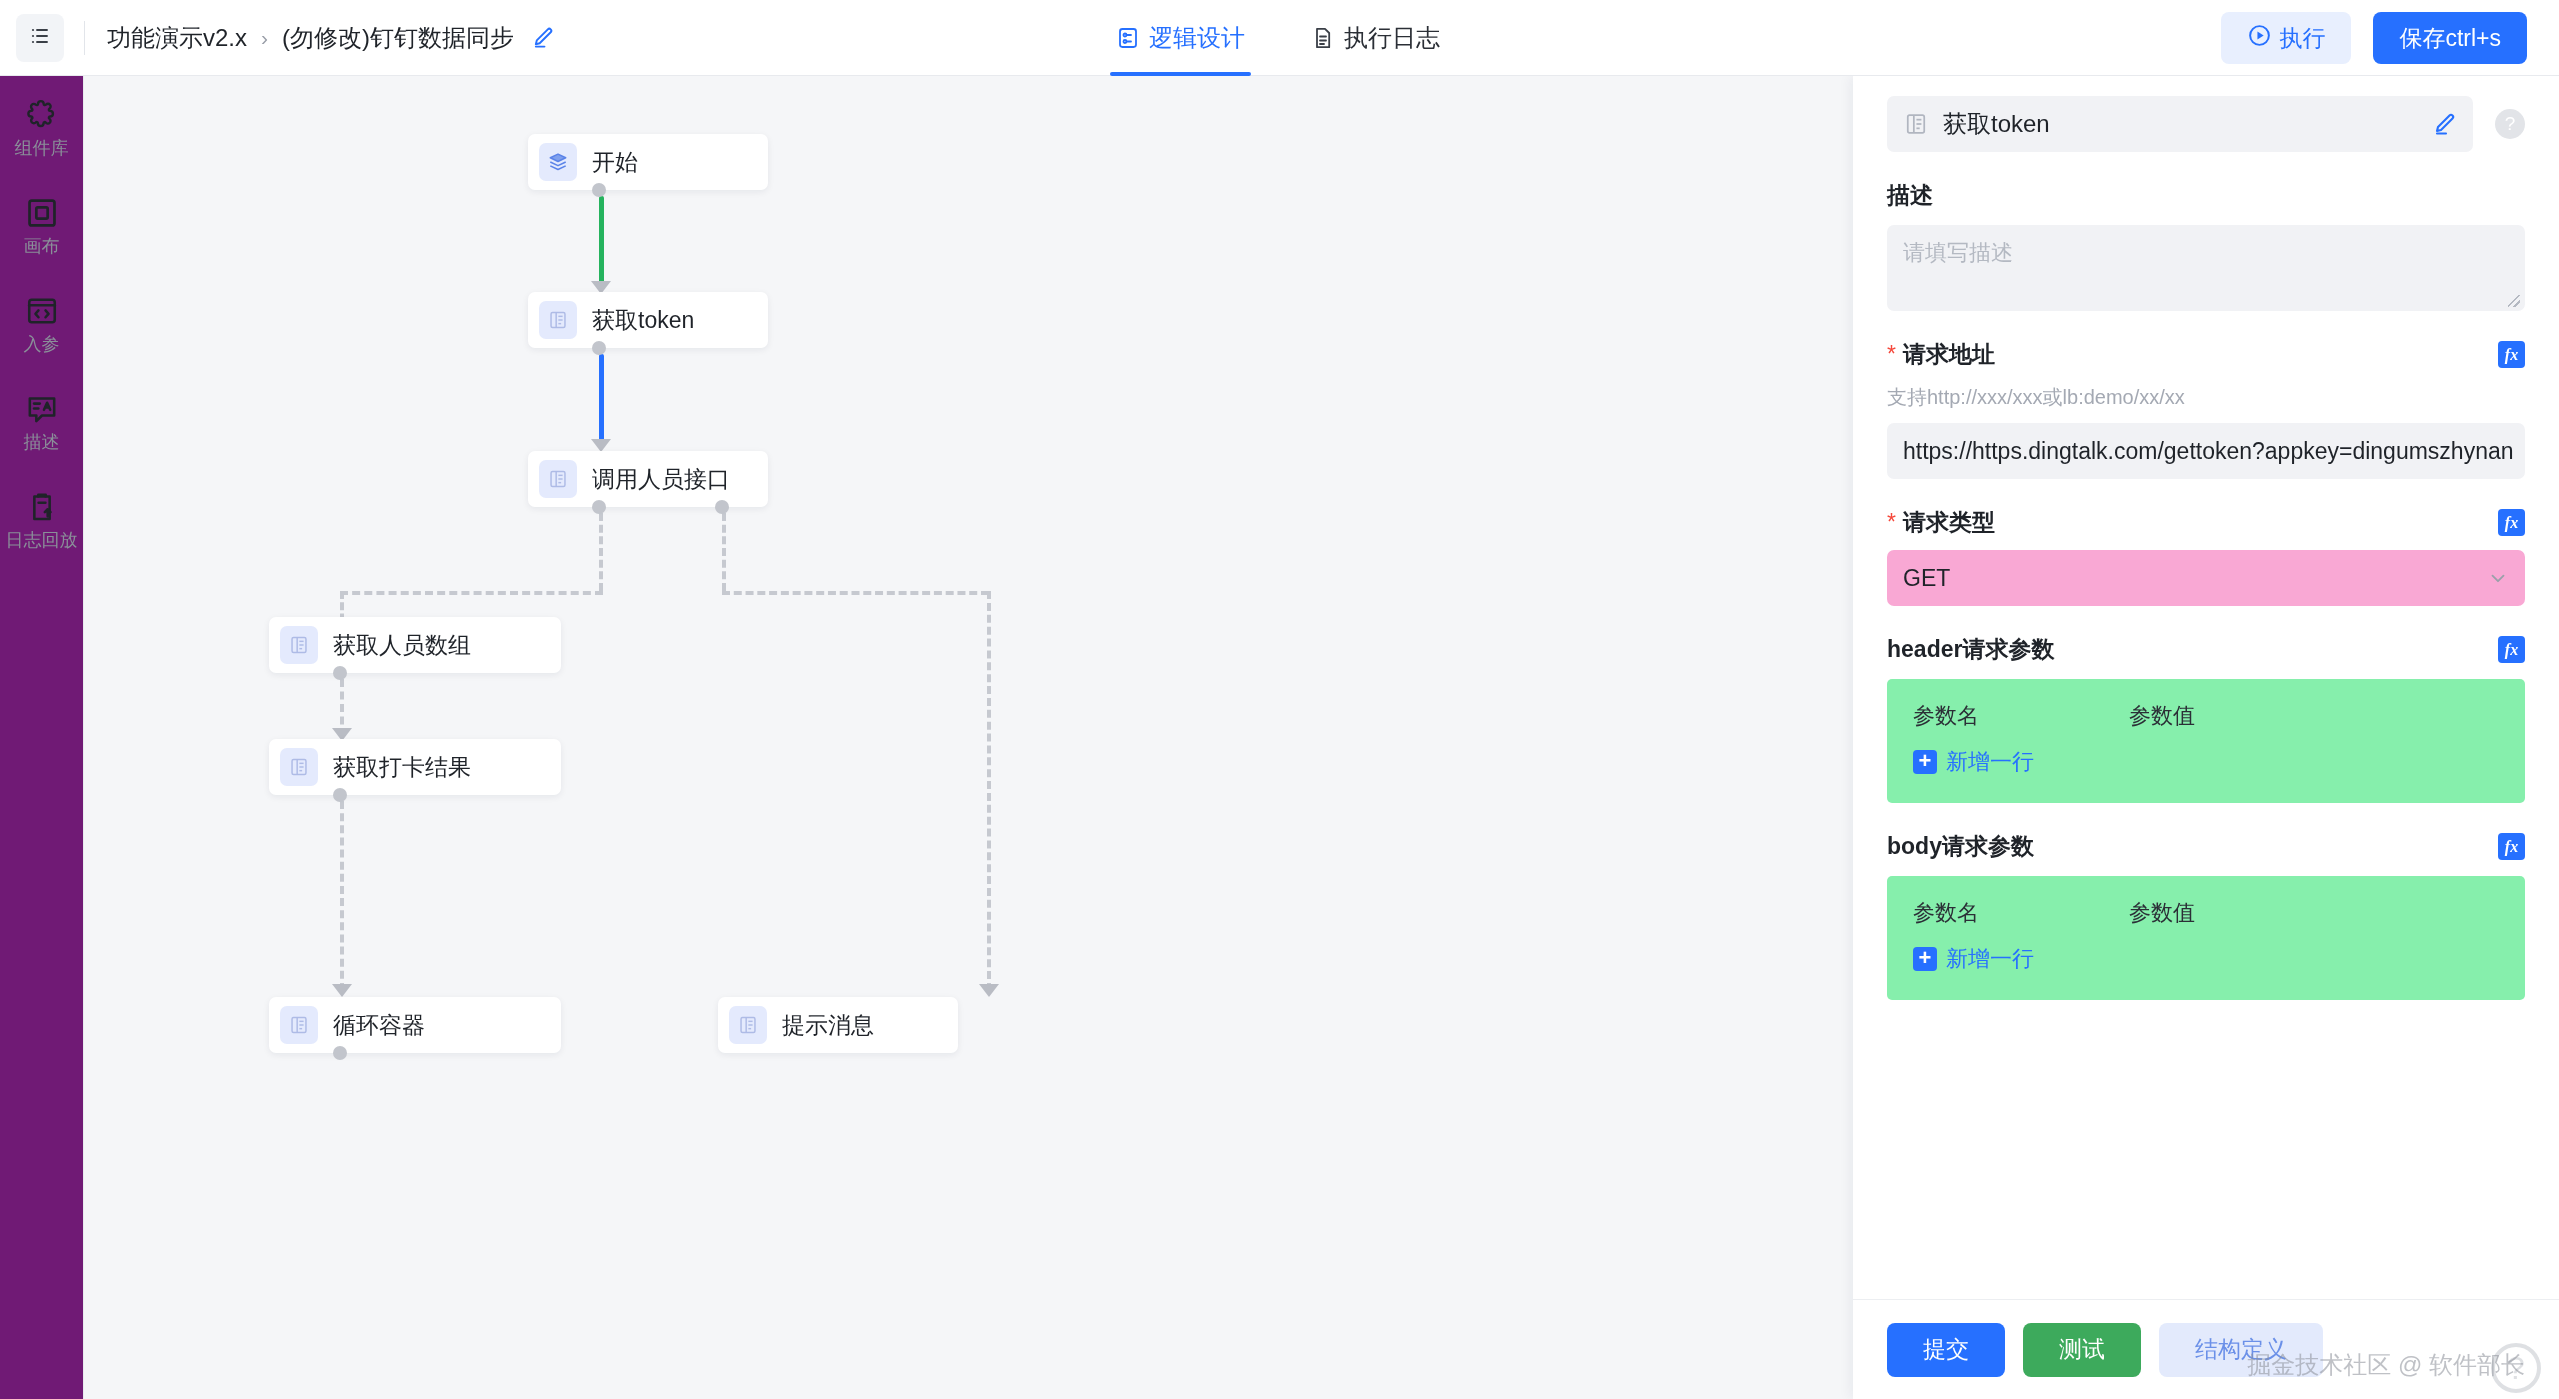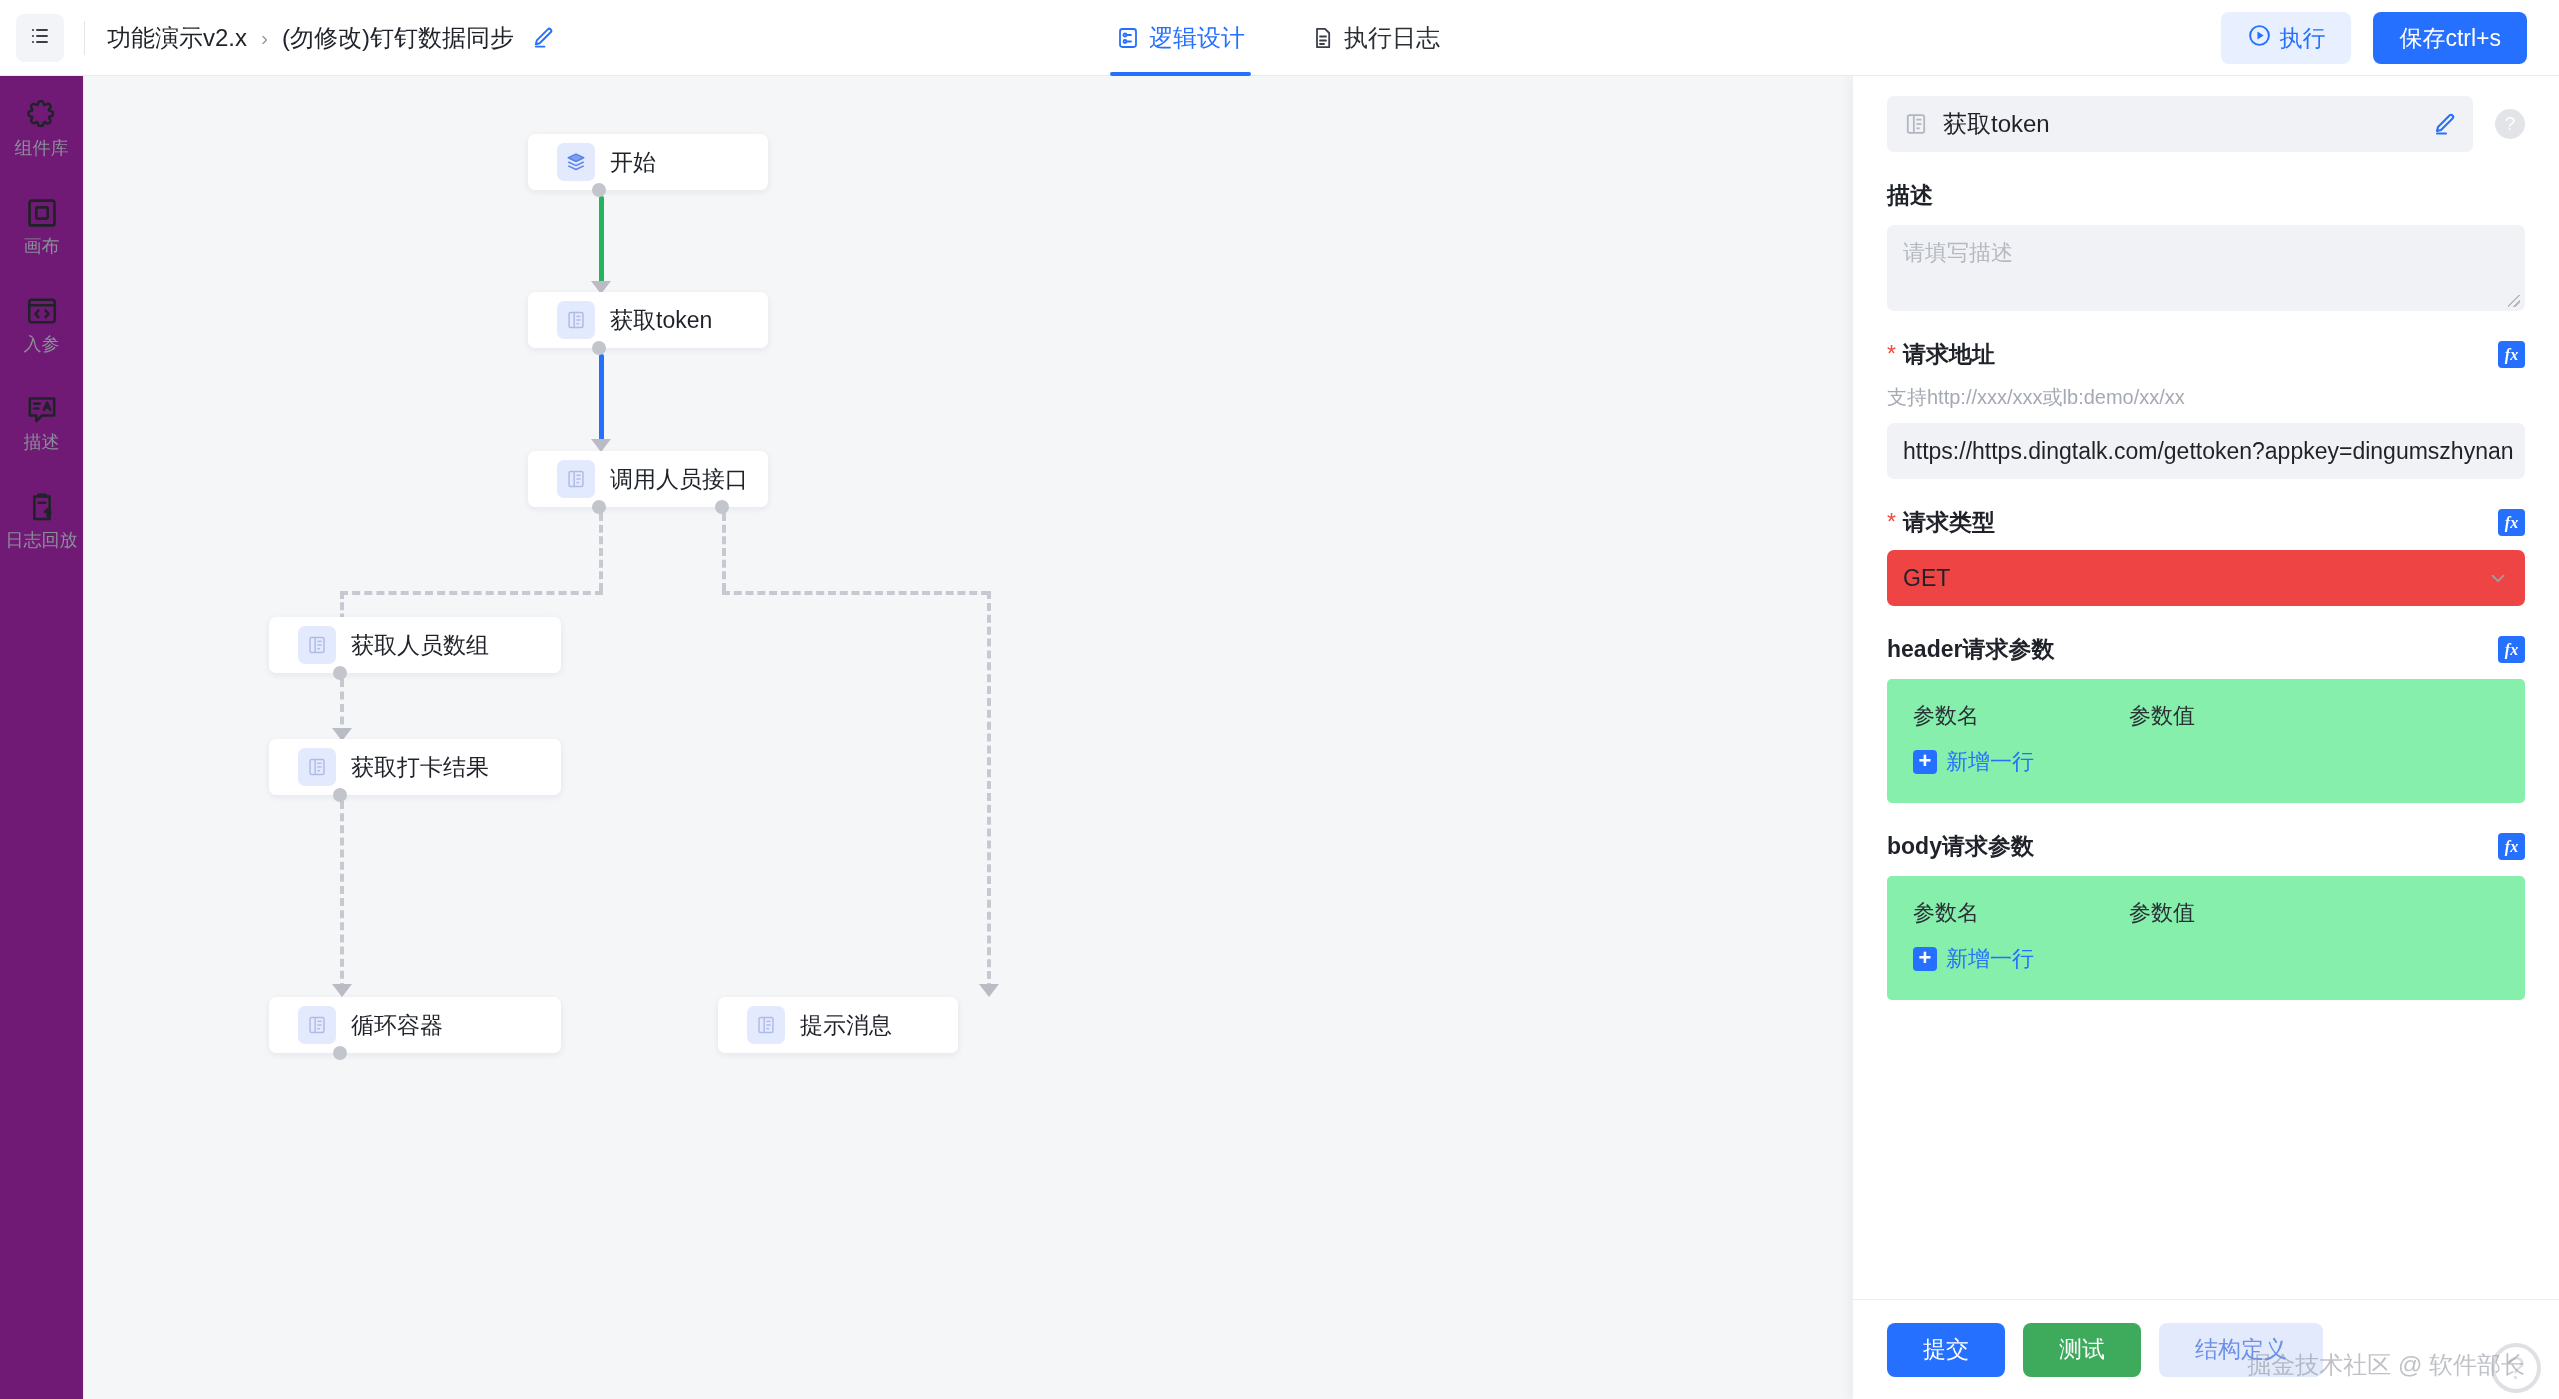--- a/index.html
+++ b/index.html
@@ -69,21 +69,21 @@
 
   
   .canvas {
     position:absolute; left:84px; top:76px; width:1769px; height:1323px;
     background:#f5f6f8; overflow:hidden;
   }
 
   .node {
     position:absolute; height:56px; background:#fff; border-radius:7px;
     box-shadow:0 2px 7px rgba(20,30,60,.07);
-    display:flex; align-items:center; padding-left:29px; cursor:pointer;
+    display:flex; align-items:center; padding-left:11px; cursor:pointer;
   }
   .node .nicon {
     width:38px; height:38px; border-radius:7px; background:#e4eafd;
     display:flex; align-items:center; justify-content:center; flex:0 0 auto;
   }
   .node .nicon svg { width:22px; height:22px; }
   .node .nlabel { font-size:23px; color:#1f2329; margin-left:15px; white-space:nowrap; }
 
   .port { position:absolute; width:14px; height:14px; border-radius:50%; background:#c2c5cc; }
 
@@ -144,21 +144,21 @@
 
   .hint { font-size:20px; color:#a4a9b3; padding:0 34px; margin-top:14px; }
 
   .input-box {
     margin:12px 34px 0 34px; height:56px; background:#f1f2f5; border-radius:7px;
     display:flex; align-items:center; padding:0 16px; overflow:hidden; cursor:text;
   }
   .input-box .ival { font-size:23px; color:#1f2329; white-space:nowrap; }
 
   .select-box {
-    margin:12px 34px 0 34px; height:56px; background:#ef4444; border-radius:7px;
+    margin:12px 34px 0 34px; height:56px; background:#f9a8d4; border-radius:7px;
     display:flex; align-items:center; padding:0 16px; cursor:pointer;
   }
   .select-box .sval { font-size:23px; color:#1f2329; }
   .select-box .caret { margin-left:auto; color:#9aa0aa; }
   .select-box .caret svg { width:22px; height:22px; display:block; }
 
   .param-card {
     margin:14px 34px 0 34px; background:#86efac; border-radius:5px;
     padding:22px 26px 26px 26px;
   }

